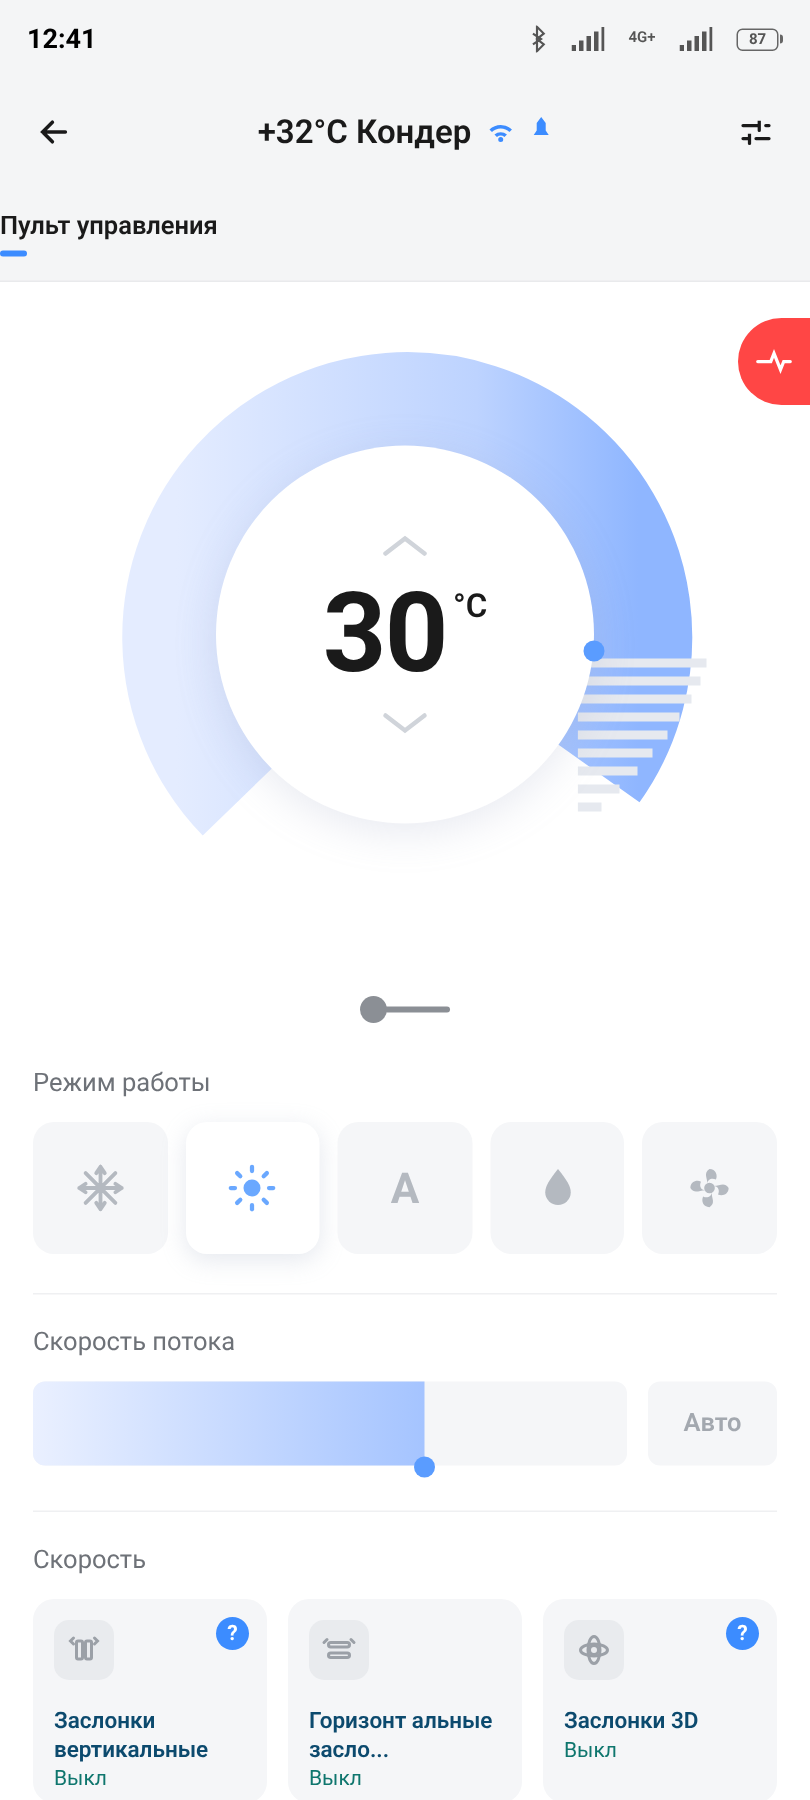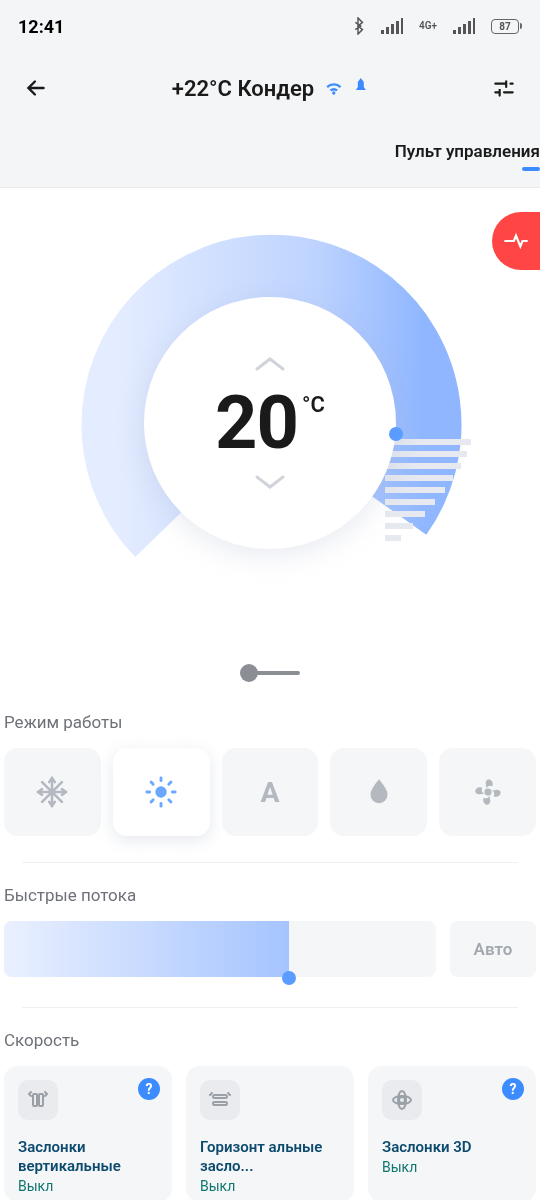--- a/index.html
+++ b/index.html
@@ -16,21 +16,21 @@
 .battery-body{width:28px;height:15px;border:1.5px solid #666;border-radius:4px;display:flex;align-items:center;justify-content:center;font-size:10px;font-weight:700;color:#555}
 .battery-tip{width:2px;height:6px;background:#666;border-radius:0 2px 2px 0}
 .app-bar{height:72px;display:flex;align-items:center;padding:0 20px;position:relative}
 .back-btn{width:32px;height:32px;display:flex;align-items:center;justify-content:center}
 .title-group{position:absolute;left:50%;transform:translateX(-50%);display:flex;align-items:center;gap:10px}
 .title-text{font-size:22px;font-weight:600;color:#1a1a1a;white-space:nowrap}
 .wifi-icon{color:#3c8cff}
 .pin-icon{color:#3c8cff}
 .settings-btn{margin-left:auto;width:32px;height:32px;display:flex;align-items:center;justify-content:center}
 .tabs{height:64px;display:flex;border-bottom:1px solid #e9eaec}
-.tab{flex:1;display:flex;flex-direction:column;align-items:flex-end;justify-content:center;gap:6px;font-size:17px;color:#8a8e94;font-weight:500}
+.tab{flex:1;display:flex;flex-direction:column;align-items:flex-start;justify-content:center;gap:6px;font-size:17px;color:#8a8e94;font-weight:500}
 .tab.active{color:#1a1a1a;font-weight:600}
 .tab-indicator{width:18px;height:4px;border-radius:2px;background:transparent}
 .tab.active .tab-indicator{background:#3c8cff}
 .content{background:#fff;padding-bottom:20px}
 .fab{position:fixed;right:0;top:212px;width:48px;height:58px;background:#ff4645;border-radius:29px 0 0 29px;display:flex;align-items:center;justify-content:center}
 .dial-wrap{display:flex;justify-content:center;padding:40px 0 20px;position:relative}
 .dial{width:390px;height:390px;position:relative}
 .dial-ring{position:absolute;inset:0}
 .dial-inner{position:absolute;left:50%;top:50%;width:252px;height:252px;transform:translate(-50%,-50%);background:#fff;border-radius:50%;box-shadow:0 6px 28px rgba(150,160,190,.22);display:flex;flex-direction:column;align-items:center;justify-content:center}
 .chev{color:#d0d4da}
@@ -38,21 +38,21 @@
 .chev-down{margin-top:12px}
 .temp-row{display:flex;align-items:flex-start}
 .temp-val{font-size:74px;font-weight:700;color:#1a1a1a;line-height:1;letter-spacing:-1px}
 .temp-unit{font-size:22px;font-weight:600;color:#1a1a1a;margin-top:6px;margin-left:4px}
 .dial-handle{position:absolute;width:14px;height:14px;background:#5a9cff;border-radius:50%;left:314px;top:199px;z-index:3}
 .stripes{position:absolute;left:310px;top:206px;width:110px;height:130px;overflow:hidden}
 .stripes svg{display:block}
 .pager{display:flex;justify-content:center;align-items:center;padding:26px 0 30px}
 .pager-dot{width:18px;height:18px;border-radius:50%;background:#8b8f95}
 .pager-line{width:44px;height:4px;border-radius:2px;background:#8b8f95;margin-left:-2px}
-.section{padding:0 4px}
+.section{padding:0 22px}
 .section-title{font-size:17px;color:#6e7278;margin-bottom:16px}
 .mode-row{display:flex;gap:12px;margin-bottom:26px}
 .mode-btn{flex:1;height:88px;background:#f5f6f8;border-radius:14px;display:flex;align-items:center;justify-content:center;color:#b4b9c0}
 .mode-btn.active{background:#fff;color:#6aa8ff;box-shadow:0 4px 16px rgba(170,180,200,.3)}
 .mode-btn svg{width:34px;height:34px}
 .divider{height:1px;background:#eff0f2;margin:0 22px 22px}
 .speed-row{display:flex;gap:14px;margin-bottom:30px}
 .speed-slider{flex:1;height:56px;background:#f5f6f8;border-radius:8px;position:relative;overflow:visible}
 .speed-fill{position:absolute;left:0;top:0;bottom:0;width:66%;background:linear-gradient(90deg,#eaf0ff 0%,#a5c4ff 100%);border-radius:8px 0 0 8px}
 .speed-handle{position:absolute;left:66%;bottom:-8px;width:14px;height:14px;background:#5a9cff;border-radius:50%;transform:translateX(-50%)}
@@ -96,21 +96,21 @@
     </div>
   </div>
 
   <div class="app-bar">
     <div class="back-btn">
       <svg width="26" height="26" viewBox="0 0 24 24" fill="none" stroke="#1a1a1a" stroke-width="2.2" stroke-linecap="round">
           <path d="M19 12H5M11 18l-6-6 6-6"></path>
         </svg>
     </div>
     <div class="title-group">
-      <span class="title-text">+22°C Кондер</span>
+      <span class="title-text">+32°C Кондер</span>
       <svg width="20" height="20" viewBox="0 0 24 24" fill="#3c8cff" class="wifi-icon">
           <path d="M12 20a2 2 0 100-4 2 2 0 000 4zm-5-6a8 8 0 0110 0l-2 2a5 5 0 00-6 0zm-4-4a13 13 0 0118 0l-2 2a10 10 0 00-14 0z"></path>
         </svg>
       <svg width="14" height="20" viewBox="0 0 14 20" fill="#3c8cff" class="pin-icon">
           <path d="M7 0l3 4v5l2 3H2l2-3V4z M7 12v8"></path>
         </svg>
     </div>
     <div class="settings-btn">
       <svg width="26" height="26" viewBox="0 0 24 24" fill="none" stroke="#1a1a1a" stroke-width="2" stroke-linecap="round">
           <path d="M4 8h10M18 8h2M14 8v-3v6M4 16h4M12 16h8M8 16v-3v6"></path>
@@ -159,21 +159,21 @@
             <line x1="0" y1="104" x2="16" y2="104"></line>
           </g>
         </svg>
       </div>
       <div class="dial-handle"></div>
       <div class="dial-inner">
         <svg class="chev chev-up" width="34" height="20" viewBox="0 0 34 20" fill="none" stroke="currentColor" stroke-width="3" stroke-linecap="round">
             <path d="M4 15l13-10 13 10"></path>
           </svg>
         <div class="temp-row">
-          <span class="temp-val">20</span>
+          <span class="temp-val">30</span>
           <span class="temp-unit">°C</span>
         </div>
         <svg class="chev chev-down" width="34" height="20" viewBox="0 0 34 20" fill="none" stroke="currentColor" stroke-width="3" stroke-linecap="round">
             <path d="M4 5l13 10 13-10"></path>
           </svg>
       </div>
     </div>
   </div>
 
   <div class="pager">
@@ -219,21 +219,21 @@
             <circle cx="12" cy="12" r="2.5"></circle>
             <path d="M12 3c3 0 4 3 3 5-2-1-4 0-4 2 0-3-2-5 1-7zM21 12c0 3-3 4-5 3 1-2 0-4-2-4 3 0 5-2 7 1zM12 21c-3 0-4-3-3-5 2 1 4 0 4-2 0 3 2 5-1 7zM3 12c0-3 3-4 5-3-1 2 0 4 2 4-3 0-5 2-7-1z"></path>
           </svg>
       </div>
     </div>
   </div>
 
   <div class="divider"></div>
 
   <div class="section">
-    <div class="section-title">Быстрые потока</div>
+    <div class="section-title">Скорость потока</div>
     <div class="speed-row">
       <div class="speed-slider">
         <div class="speed-fill"></div>
         <div class="speed-handle"></div>
       </div>
       <div class="auto-btn">
         <span>Авто</span>
       </div>
     </div>
   </div>

